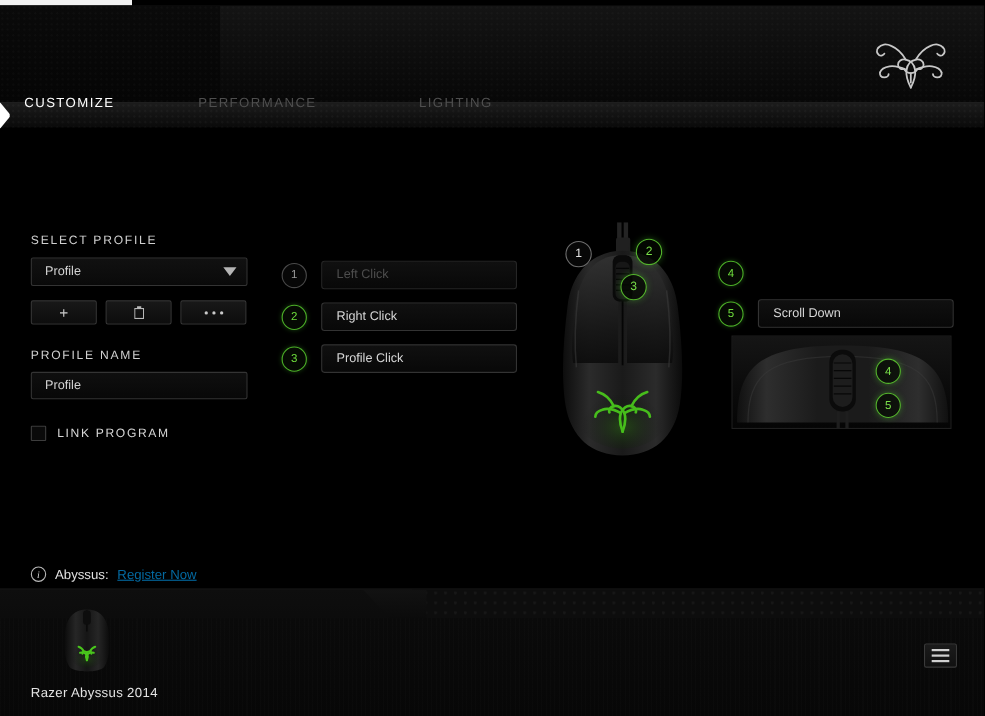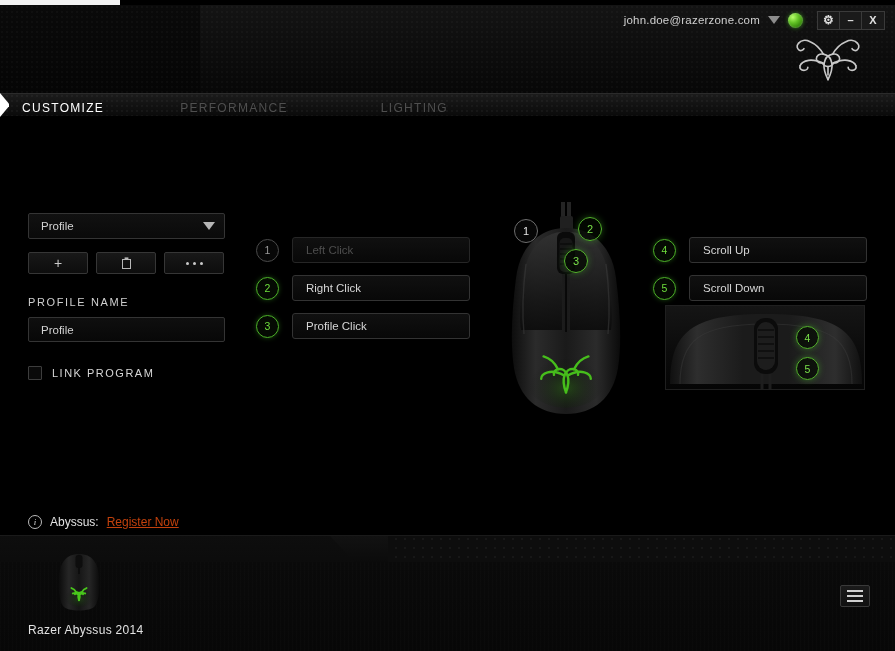--- a/index.html
+++ b/index.html
@@ -135,21 +135,21 @@
     pointer-events: none;
   }
   .sub-notch {
     position: absolute; left: 0; top: 93px;
     width: 9px; height: 24px;
     background: #ffffff;
     clip-path: polygon(0 0, 100% 45%, 100% 55%, 0 100%);
     z-index: 4;
   }
   .subtabs {
-    position: absolute; left: 0; top: 96px;
+    position: absolute; left: 0; top: 81px;
     height: 24px;
     display: flex; align-items: center;
     z-index: 5;
   }
   .subtab {
     font-size: 12px;
     letter-spacing: 1.3px;
     cursor: pointer;
     white-space: nowrap;
     font-family: "Liberation Sans", sans-serif;
@@ -340,21 +340,21 @@
     width: 14px; height: 14px; border-radius: 50%;
     border: 1.3px solid #b9b9b9;
     color: #d6d6d6;
     font-size: 9px;
     display: flex; align-items: center; justify-content: center;
     font-family: "Liberation Serif", serif;
     font-style: italic;
   }
   .warranty-label { color: #e2e2e2; font-size: 12px; }
   .register-link {
-    color: #c2410c; font-size: 12px;
+    color: #0369a1; font-size: 12px;
     text-decoration: underline;
     cursor: pointer;
   }
 
   
   .footer {
     position: absolute; left: 0; top: 535px;
     width: 895px; height: 116px;
     background: linear-gradient(to bottom, #0e0e0e 0%, #0a0a0a 40%, #060606 100%);
     border-top: 1px solid #1a1a1a;
@@ -417,32 +417,20 @@
 </head>
 <body>
 
 <div id="app">
 
   <div class="top-strip"></div>
 
   <div class="header">
     <div class="header-left-block"></div>
 
-    <div class="titlebar">
-      <span class="user-email">john.doe@razerzone.com</span>
-      <span class="caret-down"></span>
-      <span class="status-orb"></span>
-      <span class="win-btns">
-        <span class="win-btn">
-          <span class="gear-glyph">⚙</span>
-        </span>
-        <span class="win-btn">–</span>
-        <span class="win-btn">X</span>
-      </span>
-    </div>
 
 
     <svg class="razer-logo" viewBox="0 0 100 80">
       <g fill="none" stroke="#d8d8d8" stroke-width="2.1" stroke-linecap="round" stroke-linejoin="round">
         <path d="M50 68 C46 60 44 54 45 47 C46 40 51 36 56 35 C61 34 65 37 65 41 C65 45 61 47 58 46"></path>
         <path d="M50 68 C54 60 56 54 55 47 C54 40 49 36 44 35 C39 34 35 37 35 41 C35 45 39 47 42 46"></path>
         <path d="M45 47 C38 44 31 42 25 43 C19 44 15 47 14 50"></path>
         <path d="M55 47 C62 44 69 42 75 43 C81 44 85 47 86 50"></path>
         <path d="M56 35 C60 28 66 22 73 19 C79 16 85 17 88 21"></path>
         <path d="M44 35 C40 28 34 22 27 19 C21 16 15 17 12 21"></path>
@@ -460,20 +448,21 @@
   <div class="sub-notch"></div>
   <div class="subtabs">
     <span id="st0" class="subtab active">CUSTOMIZE</span>
     <span id="st1" class="subtab inactive">PERFORMANCE</span>
     <span id="st2" class="subtab inactive">LIGHTING</span>
   </div>
 
   <div class="main">
 
     <div class="profile-panel">
+      <div class="sec-label">SELECT PROFILE</div>
       <div class="select-box">
         <span class="val">Profile</span>
         <span class="select-arrow"></span>
       </div>
 
       <div class="btn-row">
         <div class="pbtn">
           <span class="plus-glyph">+</span>
         </div>
         <div class="pbtn">
@@ -519,23 +508,20 @@
         <span class="badge green">3</span>
         <div class="assign-field">
           <span class="txt">Profile Click</span>
         </div>
       </div>
     </div>
 
     <div id="assign-right" class="assign-list">
       <div class="assign-row">
         <span class="badge green">4</span>
-        <div class="assign-field">
-          <span class="txt">Scroll Up</span>
-        </div>
       </div>
       <div class="assign-row">
         <span class="badge green">5</span>
         <div class="assign-field">
           <span class="txt">Scroll Down</span>
         </div>
       </div>
     </div>
 
     <div class="mouse-stage">

